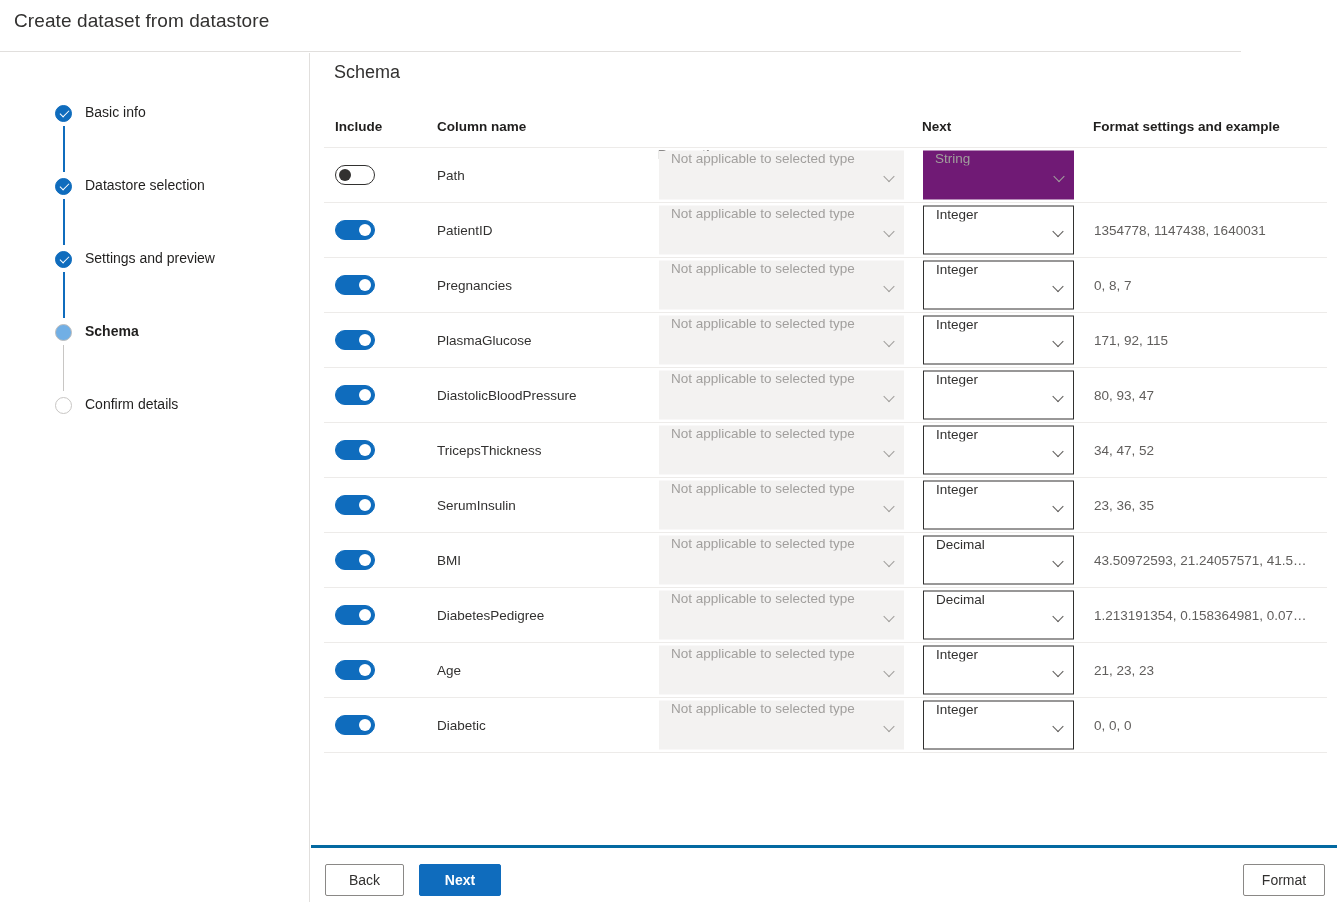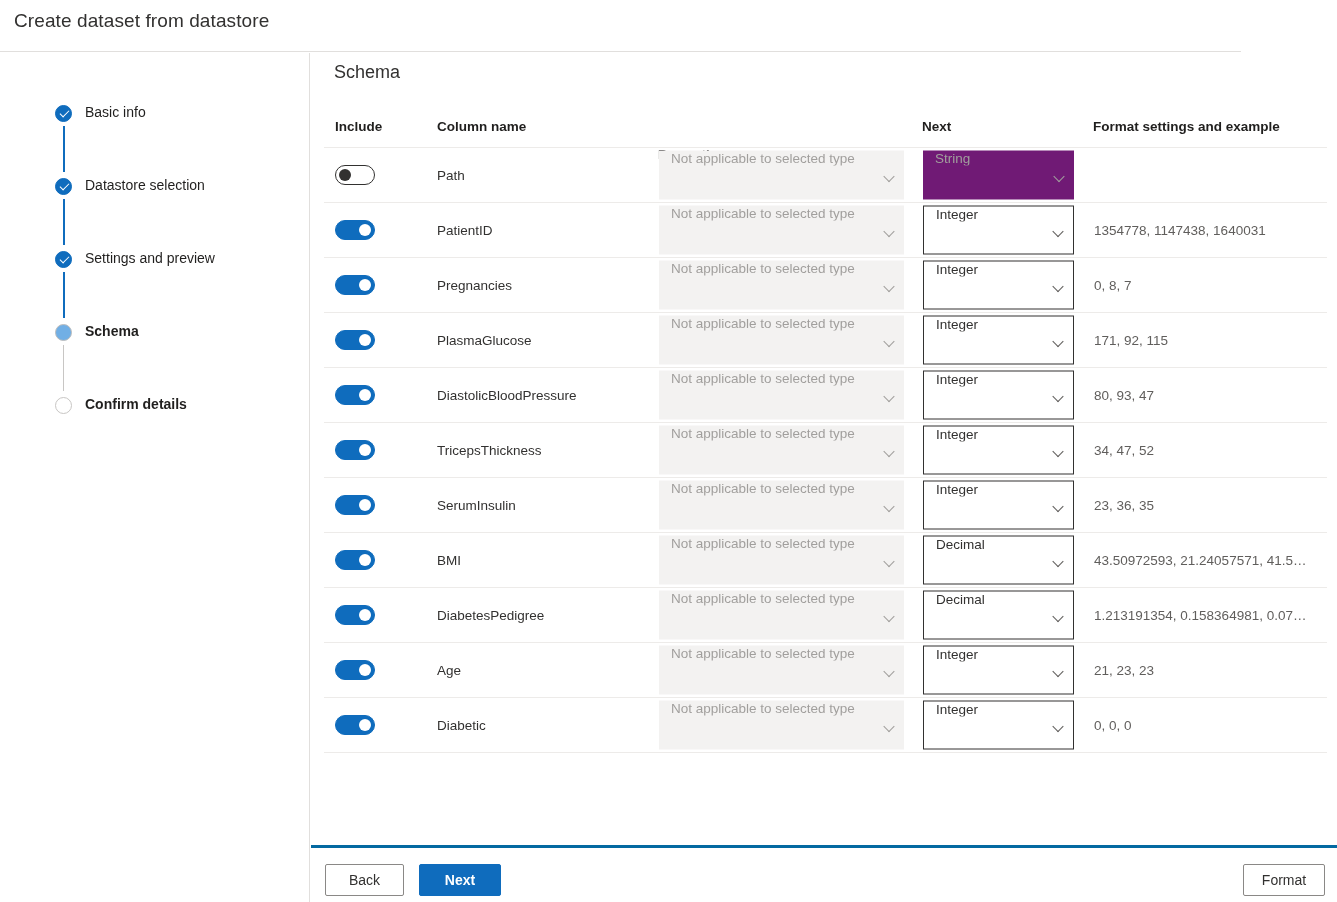--- a/index.html
+++ b/index.html
@@ -35,21 +35,21 @@
     left: 0; top: 53px;
     width: 310px; height: 849px;
     background: #ffffff;
     border-right: 1px solid #e1dfdd;
   }
   .steps { position: absolute; left: 55px; top: 52px; width: 250px; }
   .step-row {
     position: relative;
     height: 73px;
   }
-  .step-row:last-child { height: 30px; font-weight: bold; }
+  .step-row:last-child { height: 30px; }
   .step-dot {
     position: absolute;
     left: 0; top: 0;
     width: 17px; height: 17px;
     border-radius: 50%;
   }
   .dot-done {
     background: #0f6cbd;
     border: 1px solid #0f6cbd;
   }

